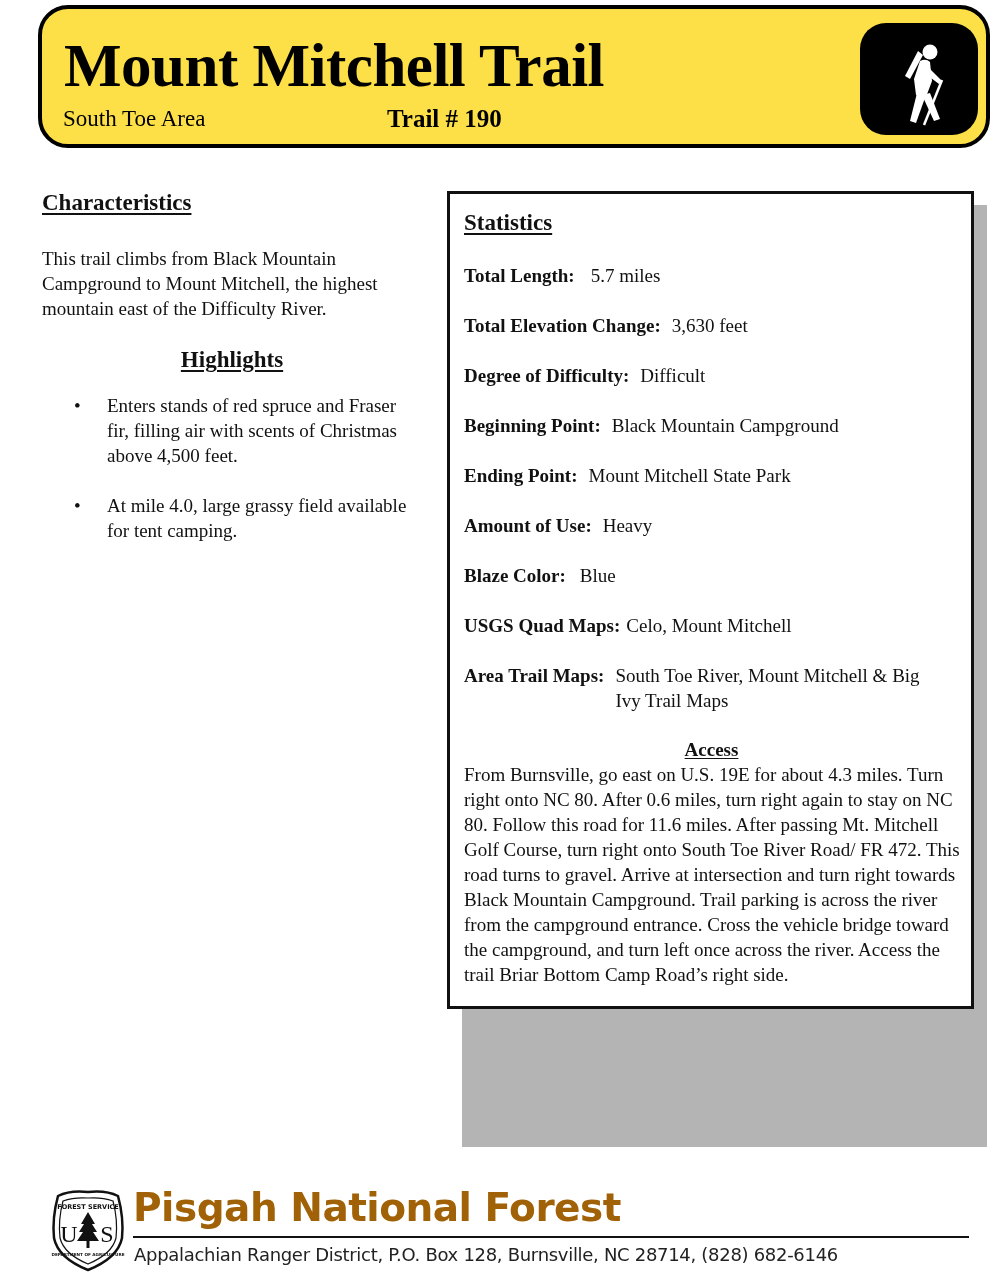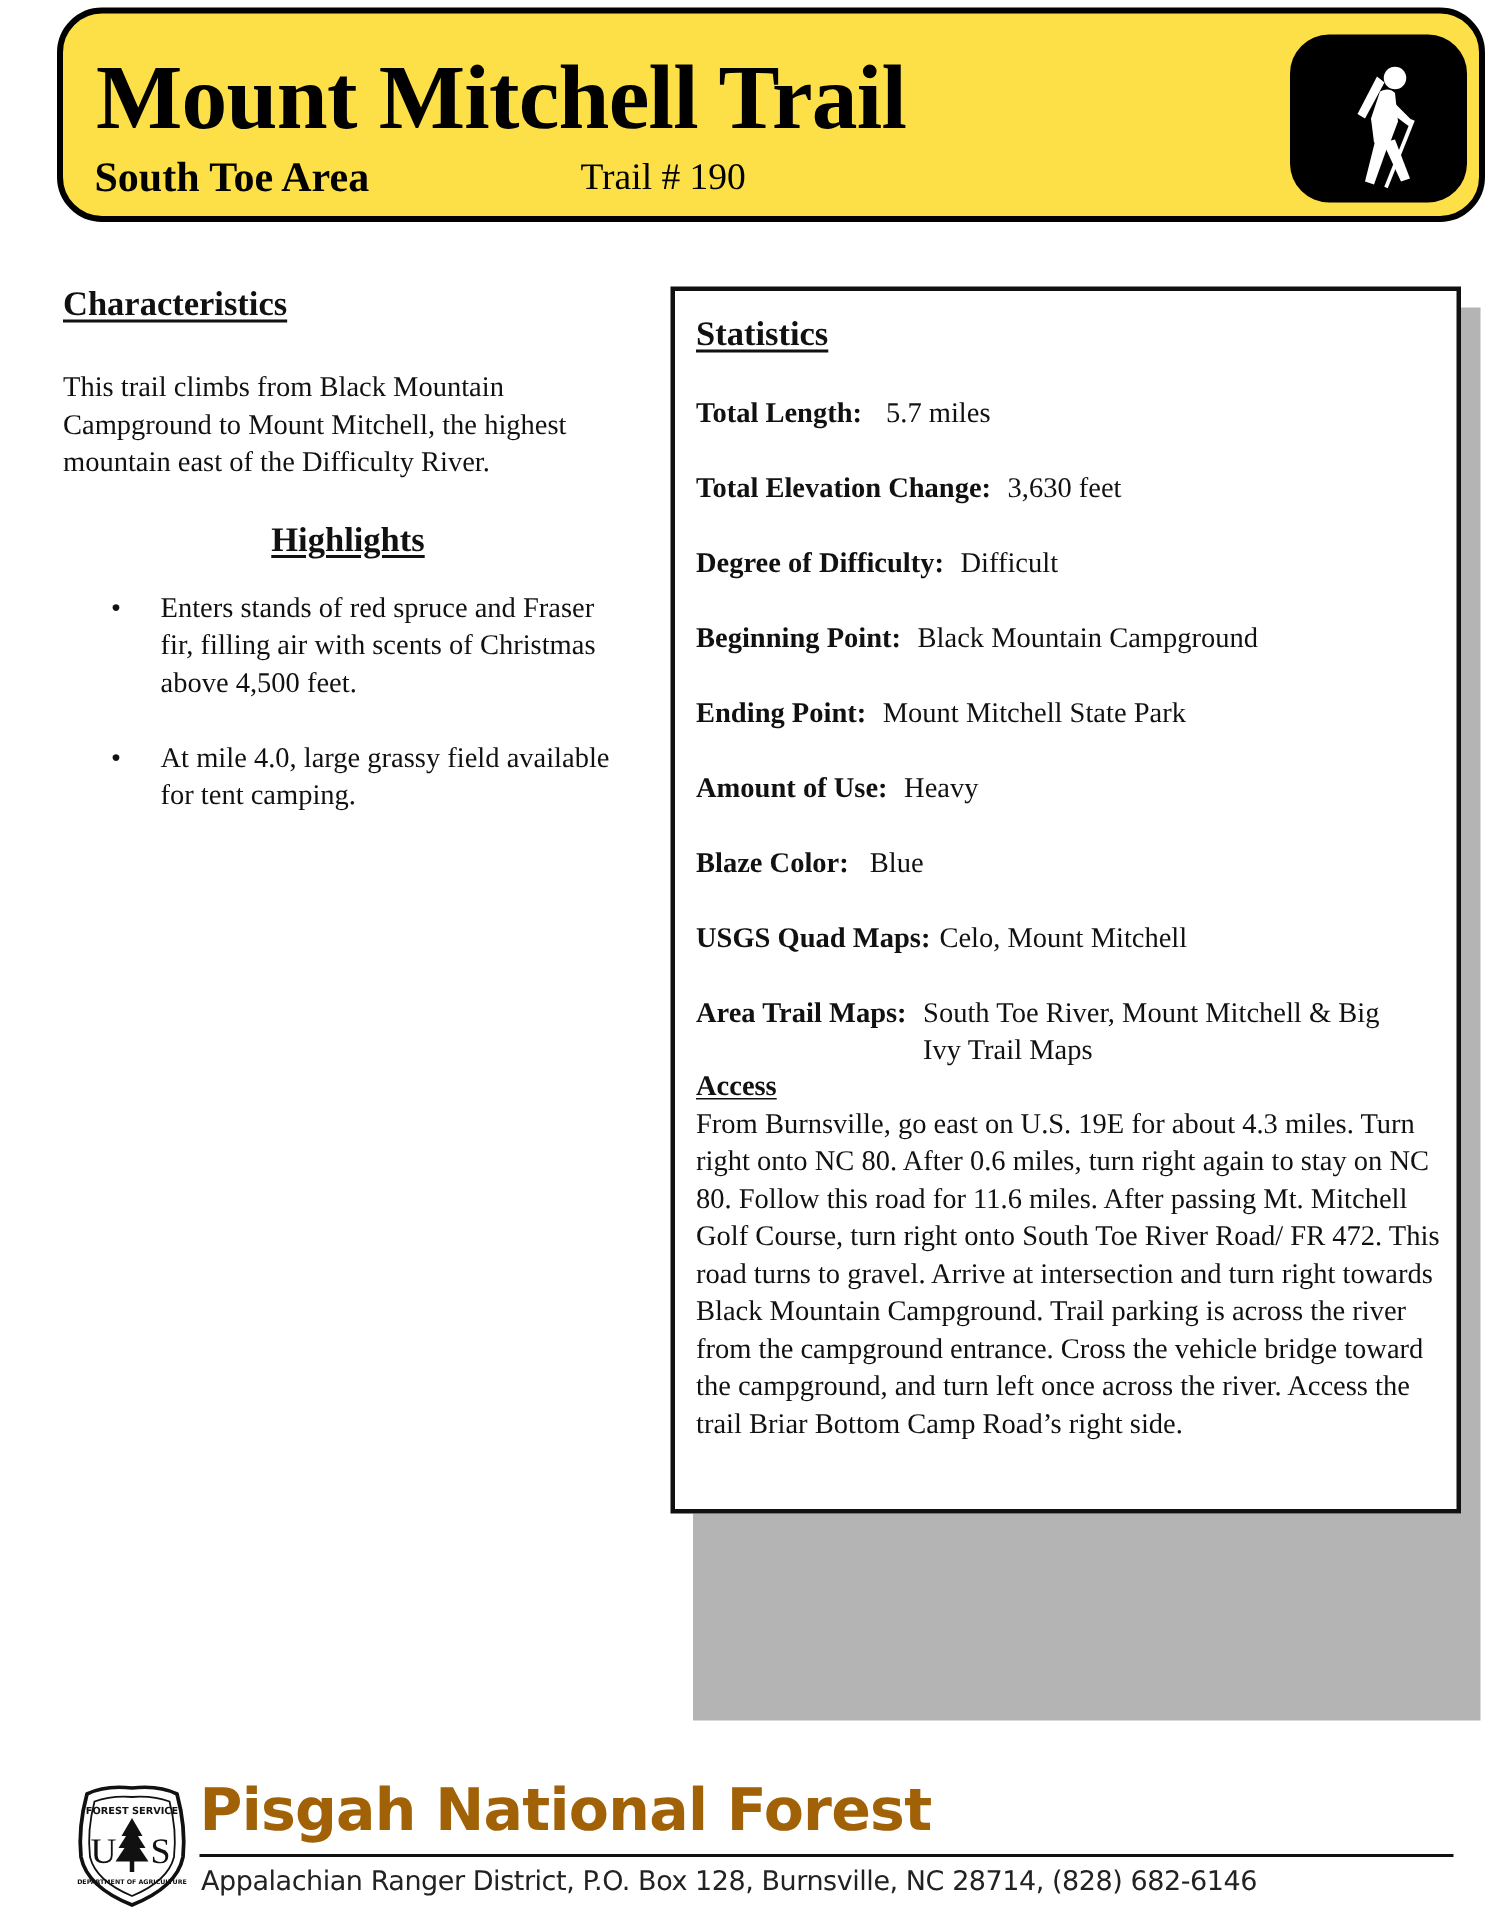--- a/index.html
+++ b/index.html
@@ -11,25 +11,25 @@
     position: absolute; left: 38px; top: 5px; width: 952px; height: 143px;
     border: 4px solid #000; border-radius: 30px; background: #fde047;
   }
   .header .title {
     position: absolute; left: 22px; top: 22px;
     font-family: "Liberation Serif", serif; font-weight: bold;
     font-size: 61px; line-height: 70px; letter-spacing: -0.5px; color: #000;
   }
   .header .area {
     position: absolute; left: 21px; top: 94px;
-    font-weight: bold; font-size: 28px; line-height: 32px; color: #000;
+    font-weight: normal; font-size: 23px; line-height: 32px; color: #000;
   }
   .header .trailno {
     position: absolute; left: 345px; top: 94px;
-    font-weight: normal; font-size: 25px; line-height: 32px; color: #000;
+    font-weight: bold; font-size: 25px; line-height: 32px; color: #000;
   }
   .hiker {
     position: absolute; left: 818px; top: 14px; width: 118px; height: 112px;
     background: #000; border-radius: 26px;
   }
   .hiker svg { position: absolute; left: 0; top: 0; width: 118px; height: 112px; }
 
   
   .left { position: absolute; left: 42px; top: 188px; width: 380px; }
   .sec-head {
@@ -50,22 +50,22 @@
     position: absolute; left: 447px; top: 191px; width: 527px; height: 818px;
     border: 3px solid #111; background: #fff;
   }
   .stats-inner { position: absolute; left: 14px; top: 14px; width: 495px; }
   .stats .sec-head { font-size: 23px; }
   .stat-row { display: flex; font-size: 19px; line-height: 25px; margin-top: 25px; }
   .stat-row:first-of-type { margin-top: 24px; }
   .stat-label { font-weight: bold; white-space: pre; flex: none; }
   .stat-value { white-space: pre-wrap; }
   .access-head {
-    font-weight: bold; font-size: 19px; line-height: 24px;
-    text-decoration: underline; text-underline-offset: 2px;
+    margin-top: 25px; font-weight: bold; font-size: 19px; line-height: 24px;
+    text-decoration: underline; text-underline-offset: 2px; text-align: center;
   }
   .access-text { font-size: 19px; line-height: 25px; width: 500px; }
 
   
   .footer-logo { position: absolute; left: 50px; top: 1188px; width: 76px; height: 84px; }
   .footer-title {
     position: absolute; left: 133px; top: 1186px;
     font-family: "DejaVu Sans", sans-serif; font-weight: bold; font-size: 39px; line-height: 44px;
     letter-spacing: -0.5px; color: #a16207;
   }

